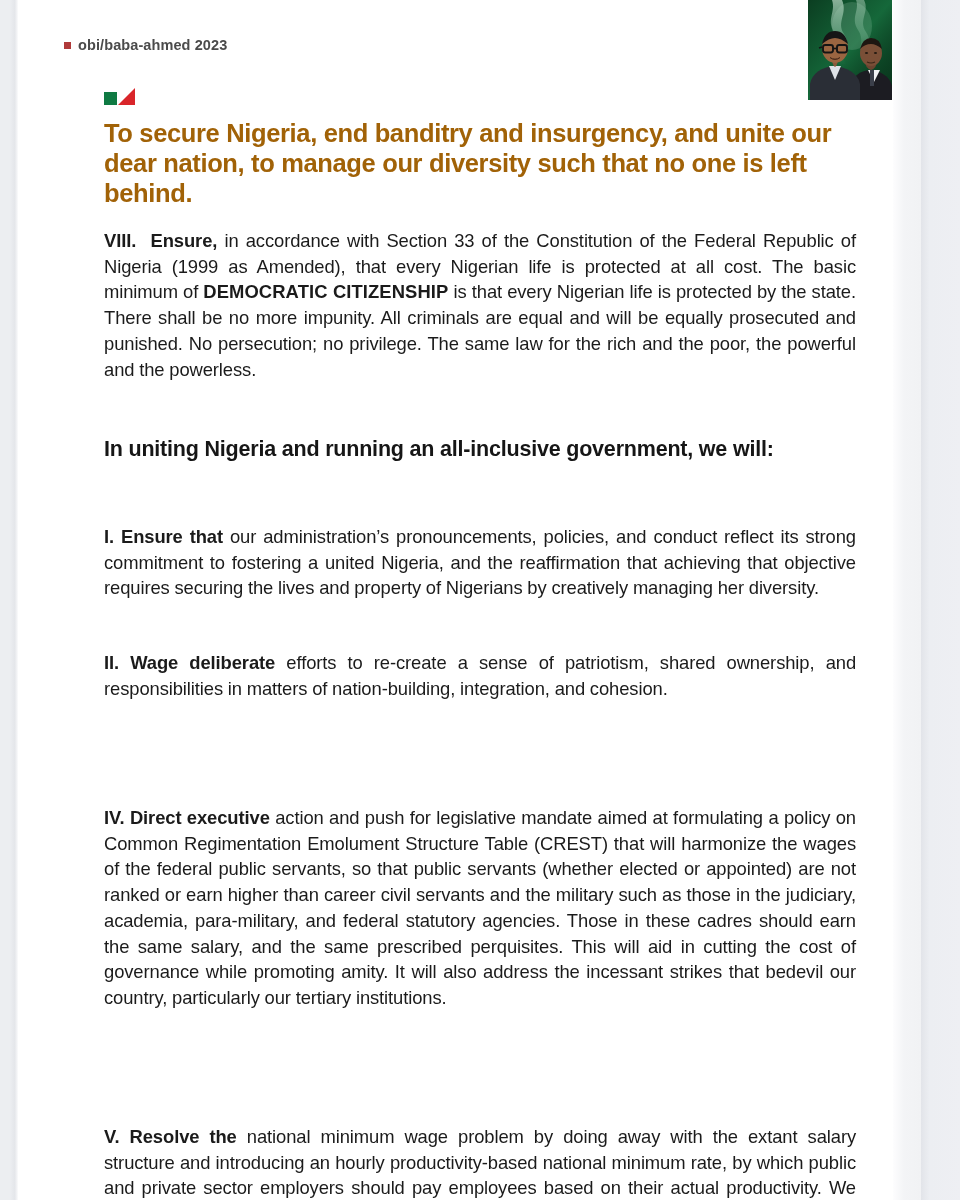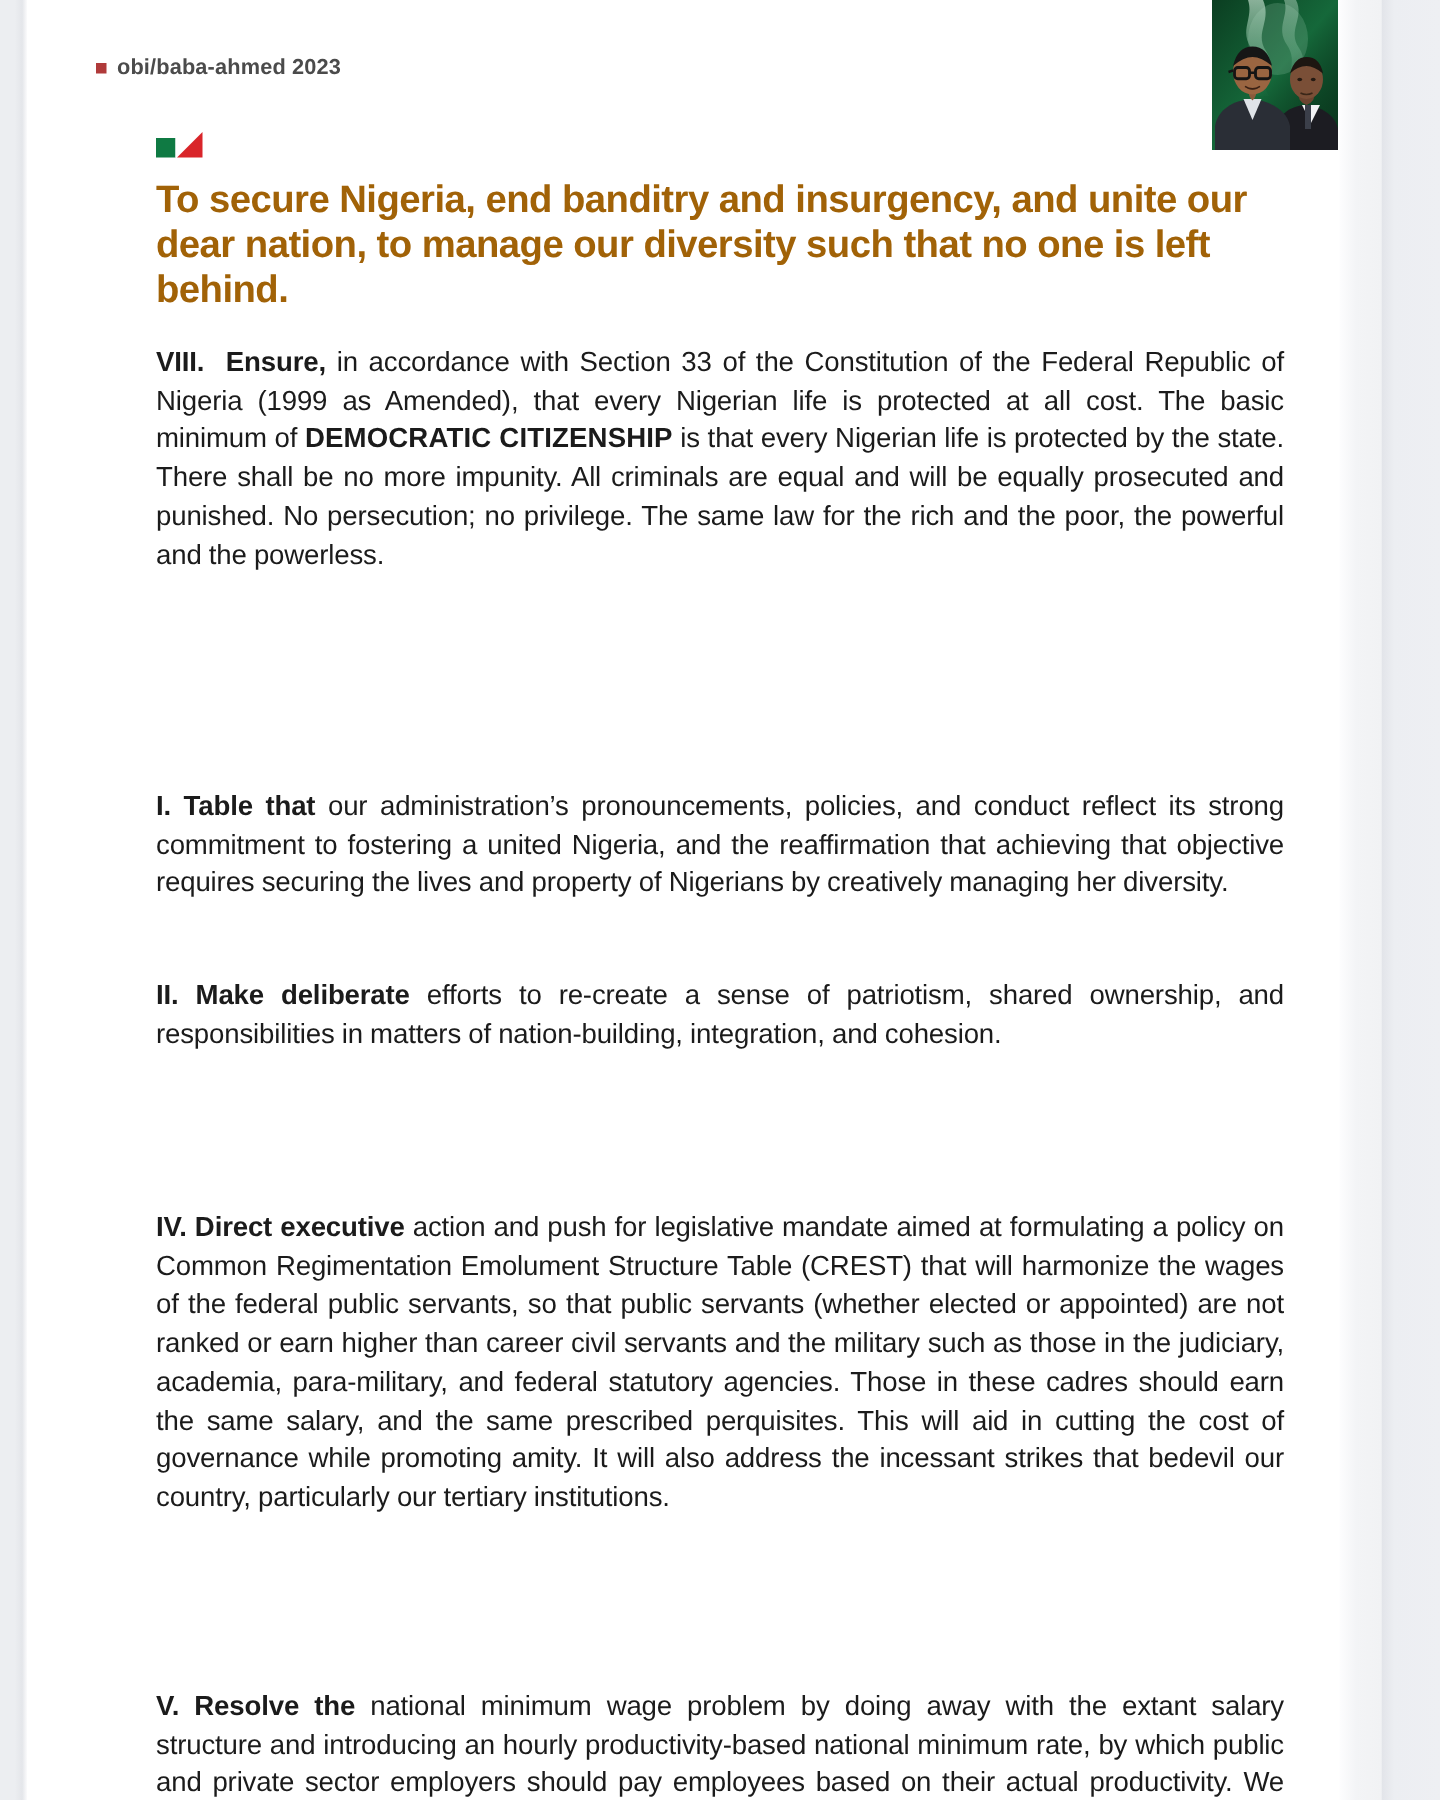--- a/index.html
+++ b/index.html
@@ -232,24 +232,25 @@
         <path d="M0 4 L13 4 L13 17 L0 17 Z" fill="#0f7a43"></path>
         <path d="M13 17 L13 4 L18 4 L18 17 Z" fill="#ffffff"></path>
         <path d="M31 0 L31 17 L14 17 Z" fill="#d9252a"></path>
       </svg>
     </div>
 
     <h1 class="col section-heading" id="heading-main">To secure Nigeria, end banditry and insurgency, and unite our dear nation, to manage our diversity such that no one is left behind.</h1>
 
     <p class="col body-par" id="par-viii"><b>VIII.</b><span>&nbsp;&nbsp;</span><b>Ensure,</b><span> in accordance with Section 33 of the Constitution of the Federal Republic of Nigeria (1999 as Amended), that every Nigerian life is protected at all cost. The basic minimum of </span><span class="caps">DEMOCRATIC CITIZENSHIP</span><span> is that every Nigerian life is protected by the state. There shall be no more impunity. All criminals are equal and will be equally prosecuted and punished. No persecution; no privilege. The same law for the rich and the poor, the powerful and the powerless.</span></p>
 
-
-    <p class="col body-par" id="par-i"><b>I.</b><span>&nbsp;</span><b>Table that</b><span> our administration’s pronouncements, policies, and conduct reflect its strong commitment to fostering a united Nigeria, and the reaffirmation that achieving that objective requires securing the lives and property of Nigerians by creatively managing her diversity.</span></p>
-
-    <p class="col body-par" id="par-ii"><b>II.</b><span>&nbsp;</span><b>Make deliberate</b><span> efforts to re-create a sense of patriotism, shared ownership, and responsibilities in matters of nation-building, integration, and cohesion.</span></p>
+    <h2 class="col sub-heading" id="heading-unite">In uniting Nigeria and running an all-inclusive government, we will:</h2>
+
+    <p class="col body-par" id="par-i"><b>I.</b><span>&nbsp;</span><b>Ensure that</b><span> our administration’s pronouncements, policies, and conduct reflect its strong commitment to fostering a united Nigeria, and the reaffirmation that achieving that objective requires securing the lives and property of Nigerians by creatively managing her diversity.</span></p>
+
+    <p class="col body-par" id="par-ii"><b>II.</b><span>&nbsp;</span><b>Wage deliberate</b><span> efforts to re-create a sense of patriotism, shared ownership, and responsibilities in matters of nation-building, integration, and cohesion.</span></p>
 
 
     <p class="col body-par" id="par-iv"><b>IV.</b><span>&nbsp;</span><b>Direct executive</b><span> action and push for legislative mandate aimed at formulating a policy on Common Regimentation Emolument Structure Table (CREST) that will harmonize the wages of the federal public servants, so that public servants (whether elected or appointed) are not ranked or earn higher than career civil servants and the military such as those in the judiciary, academia, para-military, and federal statutory agencies. Those in these cadres should earn the same salary, and the same prescribed perquisites. This will aid in cutting the cost of governance while promoting amity. It will also address the incessant strikes that bedevil our country, particularly our tertiary institutions.</span></p>
 
     <p class="col body-par" id="par-v"><b>V.</b><span>&nbsp;</span><b>Resolve the</b><span> national minimum wage problem by doing away with the extant salary structure and introducing an hourly productivity-based national minimum rate, by which public and private sector employers should pay employees based on their actual productivity. We will drive the legislation to retain a National Minimum Wage with a binding effect and application across all</span></p>
 
   </div>
 </div>
 
 </body></html>

